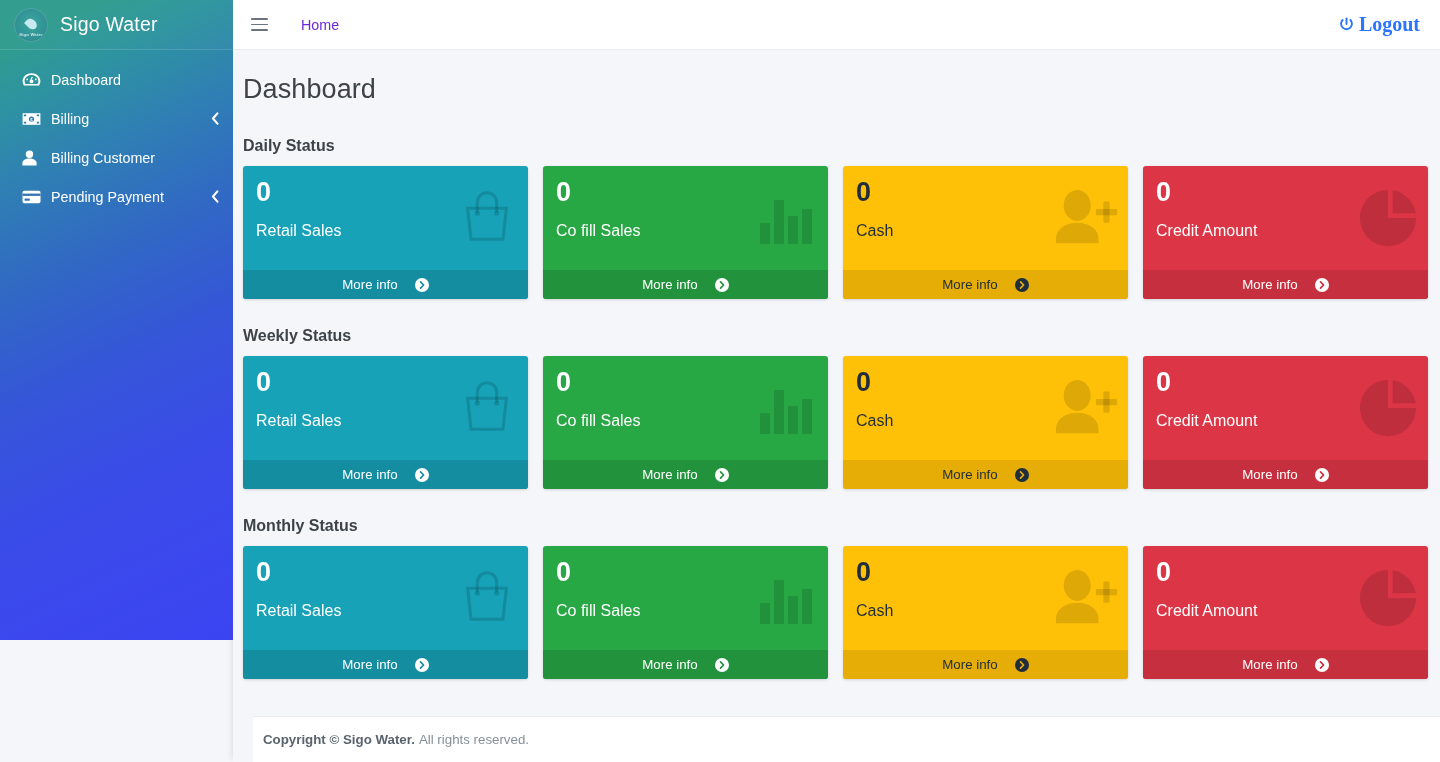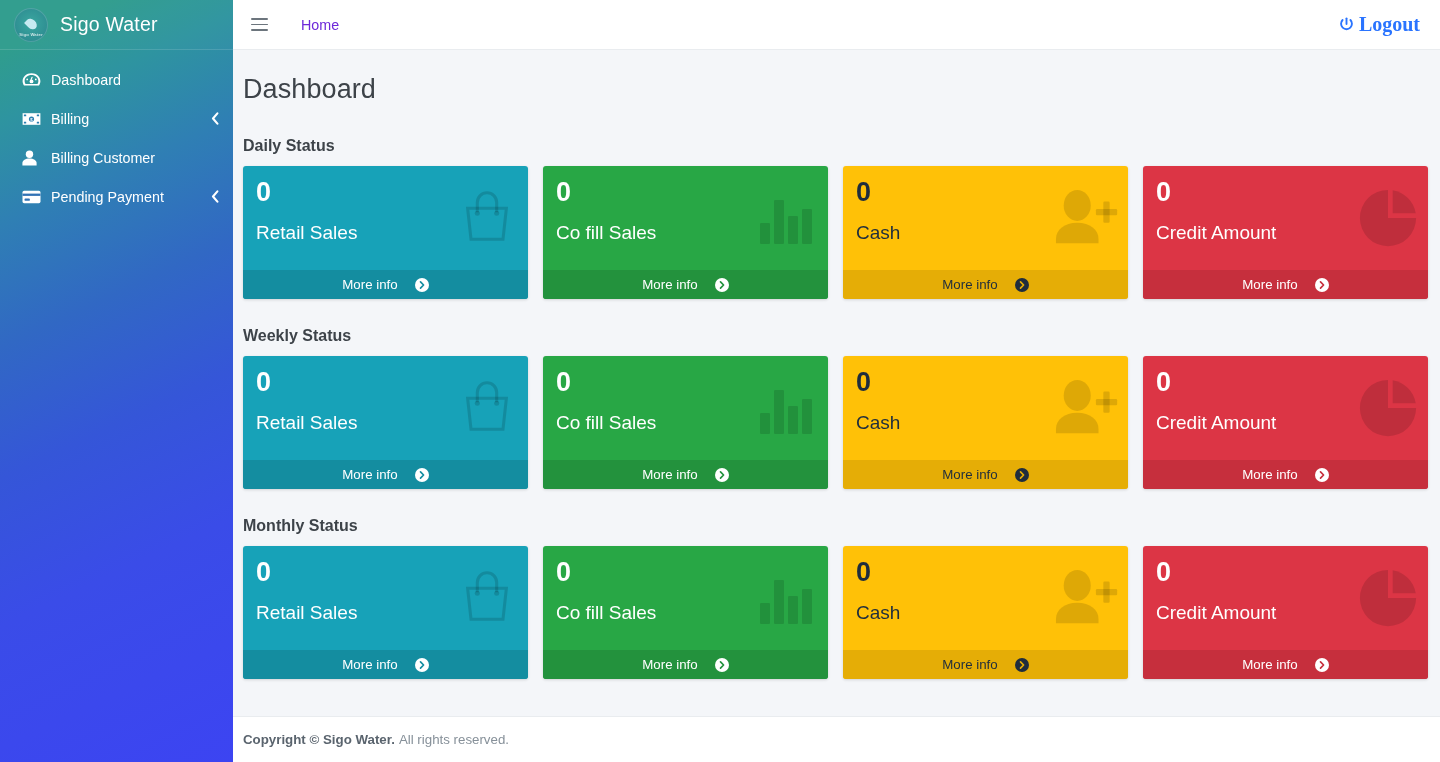--- a/index.html
+++ b/index.html
@@ -6,21 +6,21 @@
   html, body {
     width: 1440px; height: 762px;
     font-family: "Liberation Sans", sans-serif;
     background: #f4f6f9;
     overflow: hidden;
   }
   .app { display: flex; width: 1440px; height: 762px; position: relative; }
 
   
   .sidebar {
-    width: 233px; height: 762px; flex: 0 0 233px;
+    width: 233px; height: 640px; flex: 0 0 233px;
     background: linear-gradient(155deg,
         #2f9d8d 0%, #2f9d8d 6%, #2e94a0 14%,
         #2f7fb4 26%, #3168c4 40%, #3556d8 55%,
         #3a4ce8 72%, #3c44f2 100%);
     position: relative; z-index: 5;
   }
   .brand {
     height: 50px; display: flex; align-items: center;
     padding-left: 14px; gap: 12px;
     border-bottom: 1px solid rgba(255,255,255,0.13);
@@ -137,21 +137,21 @@
   }
   .card-body {
     flex: 1 1 auto; padding: 12px 13px 8px 13px;
     position: relative; min-height: 103px;
   }
   .card-value {
     font-size: 27px; font-weight: bold; line-height: 1.08;
     position: relative; z-index: 2;
   }
   .card-label {
-    font-size: 19px; margin-top: 15px;
+    font-size: 16px; margin-top: 15px;
     position: relative; z-index: 2;
   }
   .card-icon {
     position: absolute; right: 10px; top: 50%;
     transform: translateY(-50%);
     z-index: 1; opacity: 1;
     display: flex; align-items: center; justify-content: center;
   }
   .card-icon svg { display: block; }
   .card-footer {
@@ -176,21 +176,21 @@
   .card.red    .card-footer { background: #c62f3d; color: #ffffff; }
   .card.red    .card-value, .card.red .card-label { color: #ffffff; }
 
   
   .page-footer {
     flex: 0 0 auto; height: 46px;
     background: #ffffff;
     border-top: 1px solid #e9ecef;
     display: flex; align-items: center;
     padding-left: 10px;
-    font-size: 13.3px; color: #869099;
+    font-size: 13.3px; color: #869099; margin-left: 20px;
   }
   .page-footer b { color: #5a646e; font-weight: bold; }
   .page-footer .copy-rest { margin-left: 4px; }
 </style>
 </head>
 <body>
 
 <div class="app">
 
   <aside class="sidebar">

